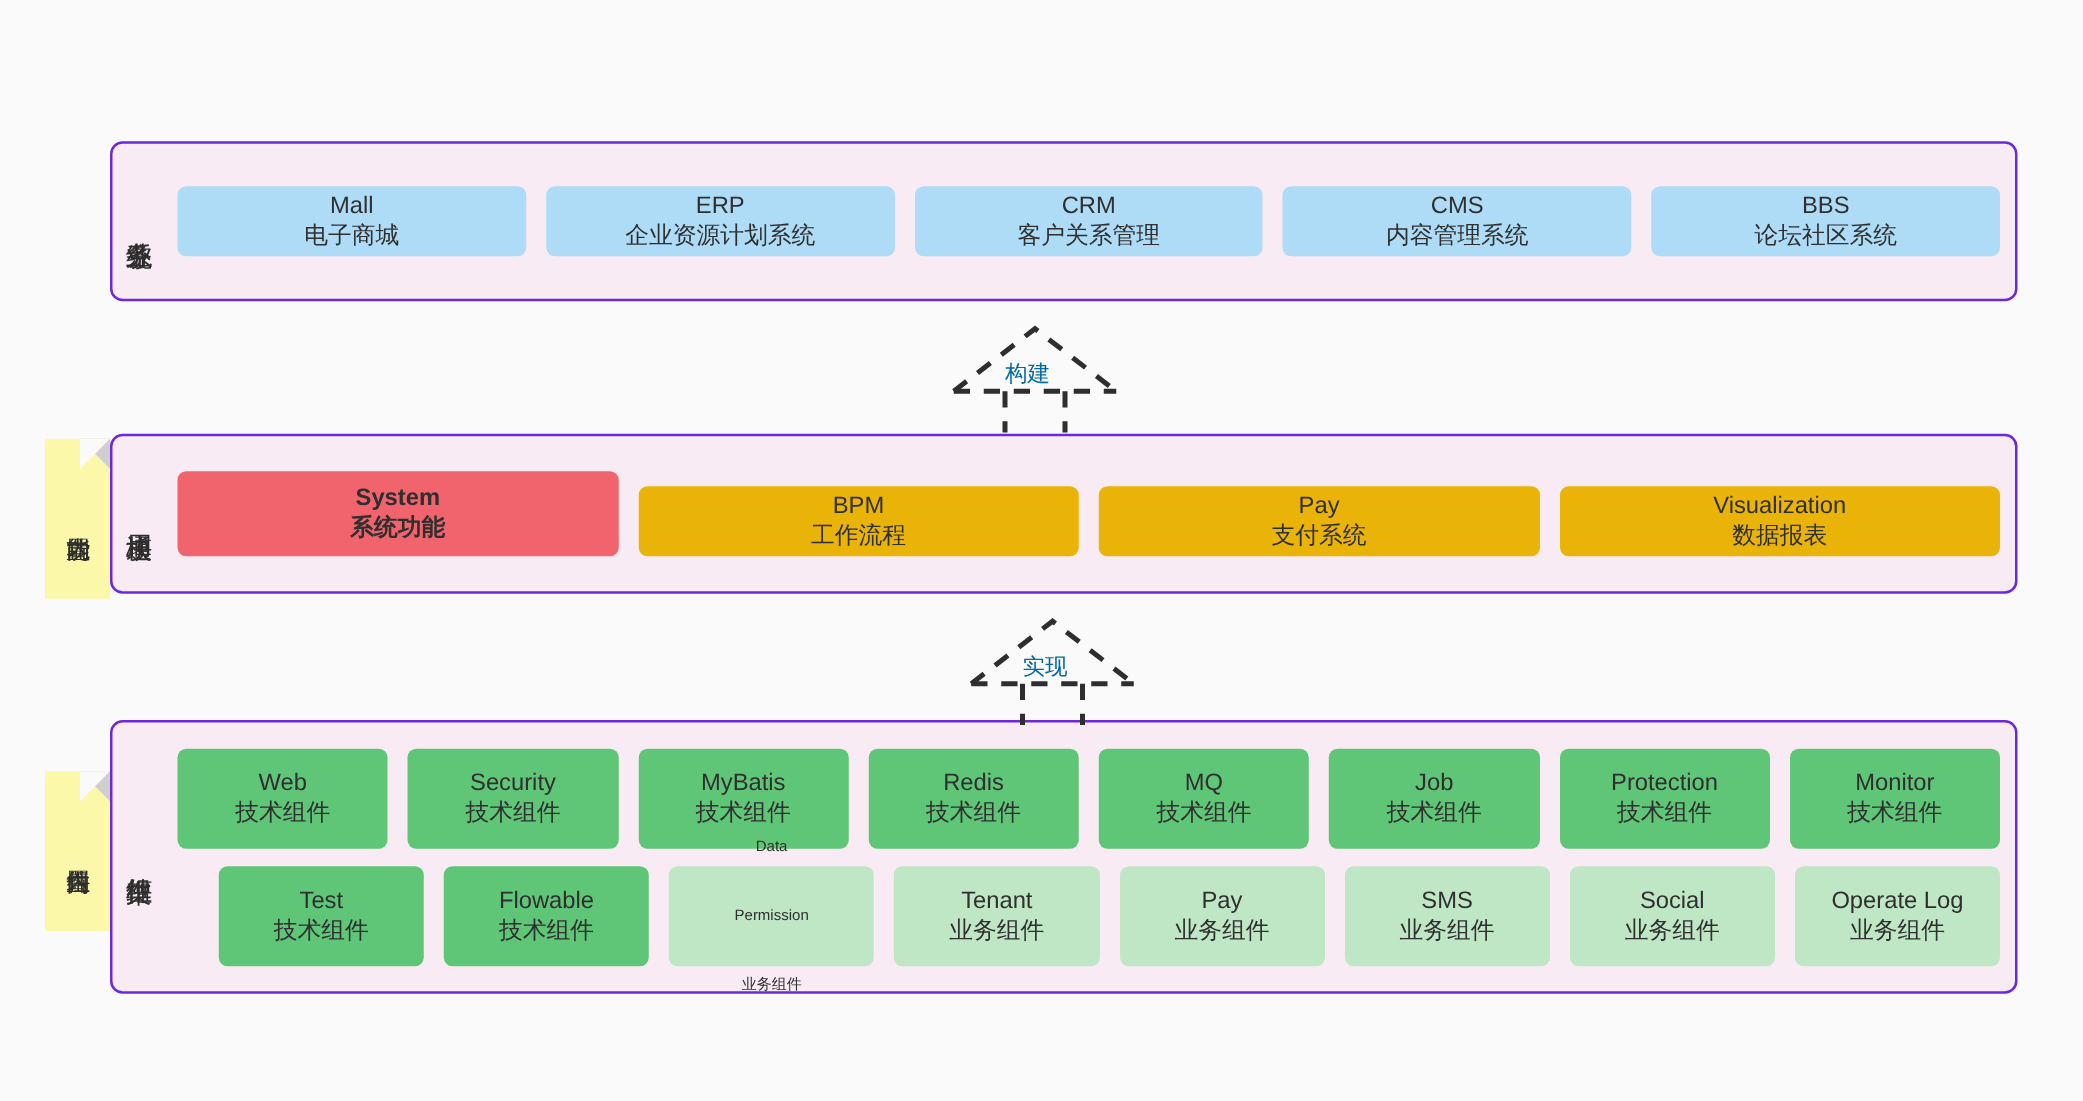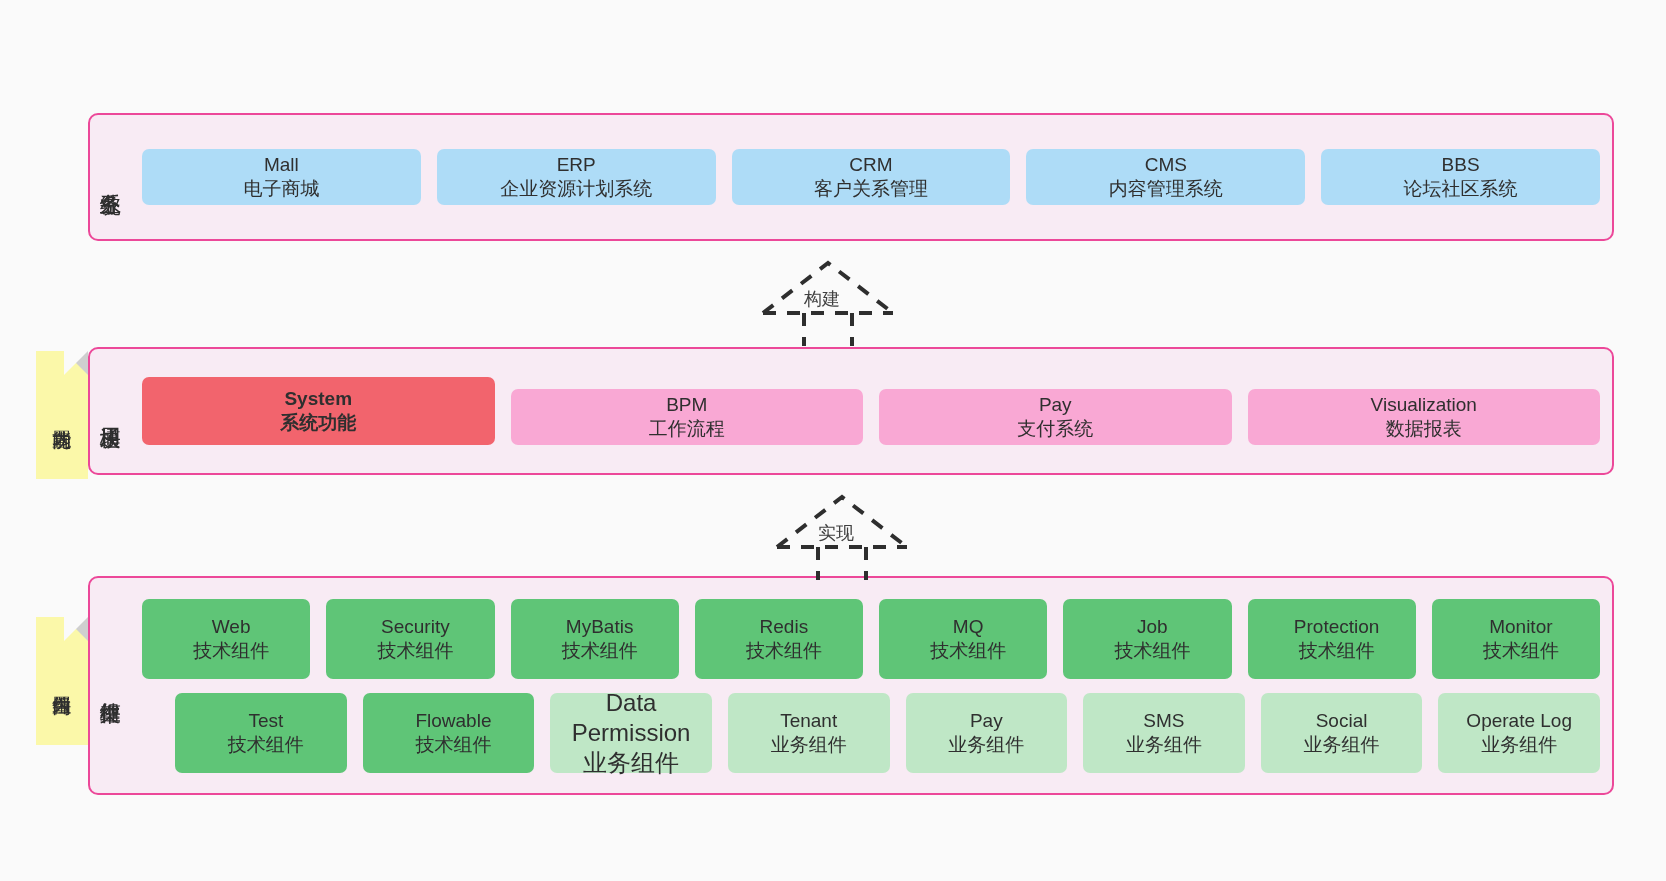--- a/index.html
+++ b/index.html
@@ -9,21 +9,21 @@
     background: #fafafa;
     font-family: "Liberation Sans", "DejaVu Sans", sans-serif;
     overflow: hidden;
   }
   #stage { position: relative; width: 1666px; height: 881px; background: #fafafa; }
 
   
   .layer {
     position: absolute;
     background: #f8ebf4;
-    border: 2px solid #ec4899;
+    border: 2px solid #6d28d9;
     border-radius: 10px;
     display: flex;
     align-items: stretch;
   }
   .layer-title {
     flex: 0 0 auto;
     width: 40px;
     display: flex;
     align-items: center;
     justify-content: center;
@@ -63,22 +63,22 @@
     color: #2f2f2f;
     line-height: 1.25;
     padding: 4px 6px;
   }
   .card .ln { display: block; }
   .card .ln2 { display: block; }
   .card .ln3 { display: block; }
 
   .c-blue       { background: #aedcf7; }
   .c-red        { background: #f2646d; font-weight: bold; }
-  .c-pink       { background: #f9a8d4; margin-top: 12px; }
-  .c-green      { background: #5fc577; padding-left: 16px; }
+  .c-pink       { background: #eab308; margin-top: 12px; }
+  .c-green      { background: #5fc577; }
   .c-greenlight { background: #bfe7c6; }
 
   
   .note {
     position: absolute;
     background: #fbf8a9;
     width: 52px;
     display: flex;
     align-items: center;
     justify-content: center;
@@ -110,21 +110,21 @@
     z-index: 1;
   }
   .note-txt { position: relative; z-index: 2; }
 
   
   .conn { position: absolute; z-index: 3; }
   .conn svg { display: block; overflow: visible; }
   .conn-label {
     position: absolute;
     font-size: 18px;
-    color: #404040;
+    color: #0369a1;
     background: transparent;
     white-space: nowrap;
     line-height: 1;
   }
 </style>
 </head>
 <body>
 
 <div id="stage">
 
@@ -245,21 +245,21 @@
 
       <div class="row" style="height:80px;margin-left:33px;">
         <div class="card c-green">
           <span class="ln">Test</span>
           <span class="ln2">技术组件</span>
         </div>
         <div class="card c-green">
           <span class="ln">Flowable</span>
           <span class="ln2">技术组件</span>
         </div>
-        <div class="card c-greenlight" style="font-size:24px;">
+        <div class="card c-greenlight" style="font-size:12px;gap:40px;">
           <span class="ln">Data</span>
           <span class="ln3">Permission</span>
           <span class="ln2">业务组件</span>
         </div>
         <div class="card c-greenlight">
           <span class="ln">Tenant</span>
           <span class="ln2">业务组件</span>
         </div>
         <div class="card c-greenlight">
           <span class="ln">Pay</span>

